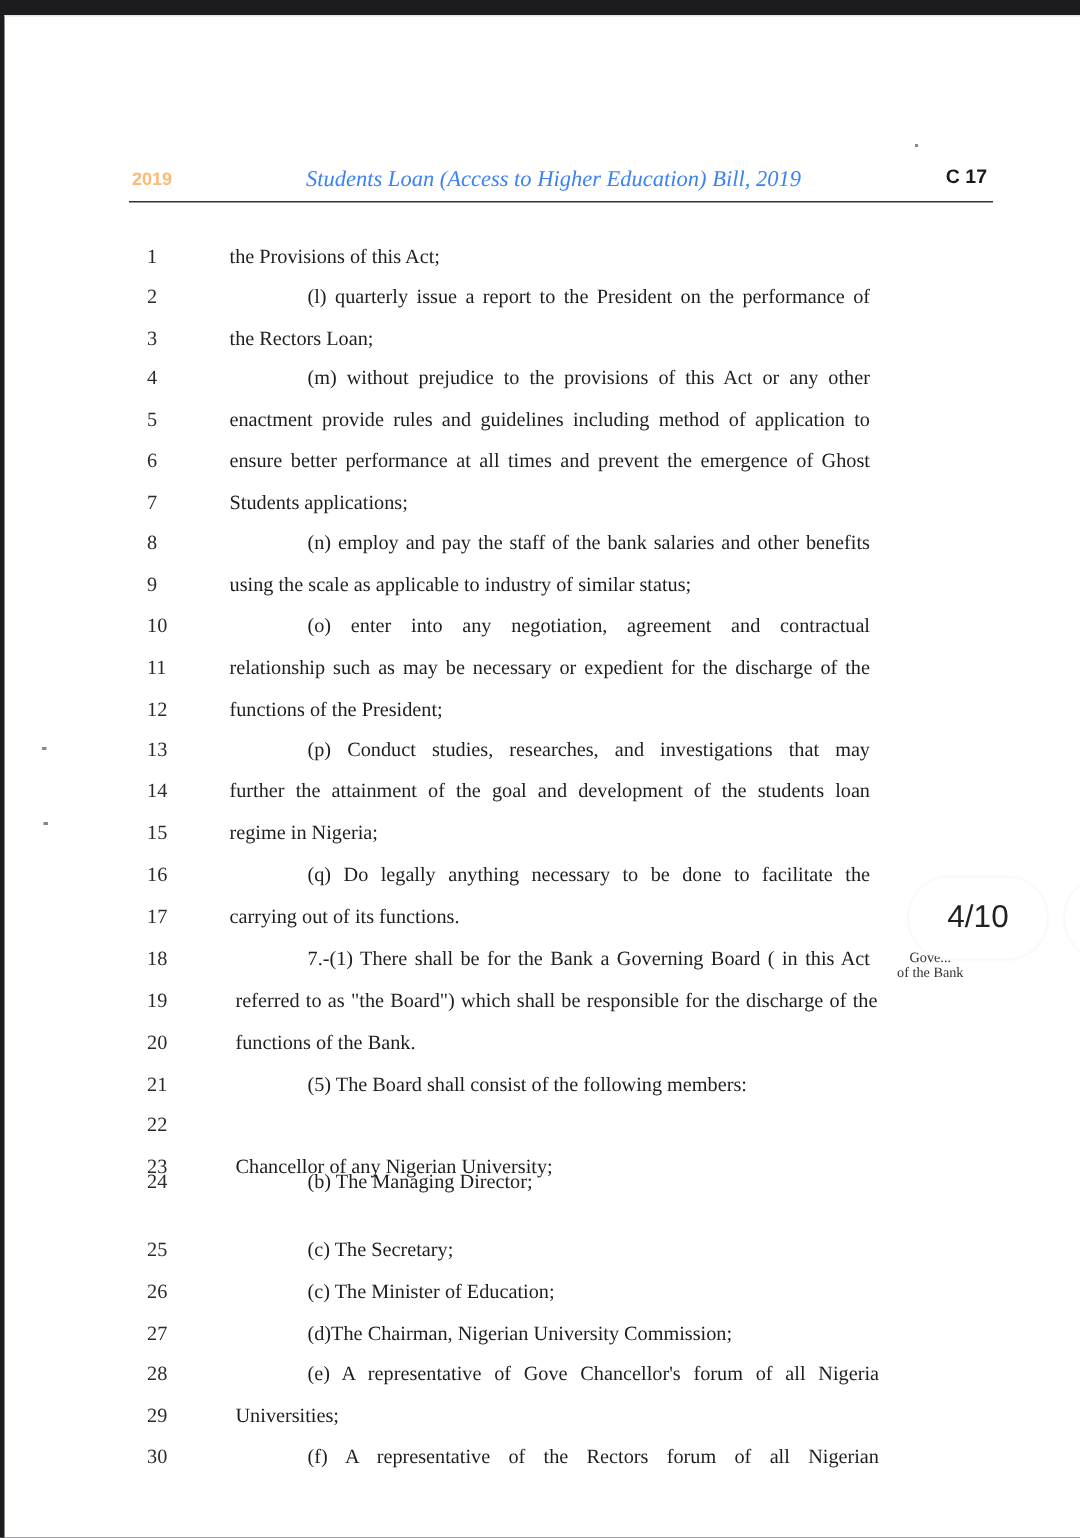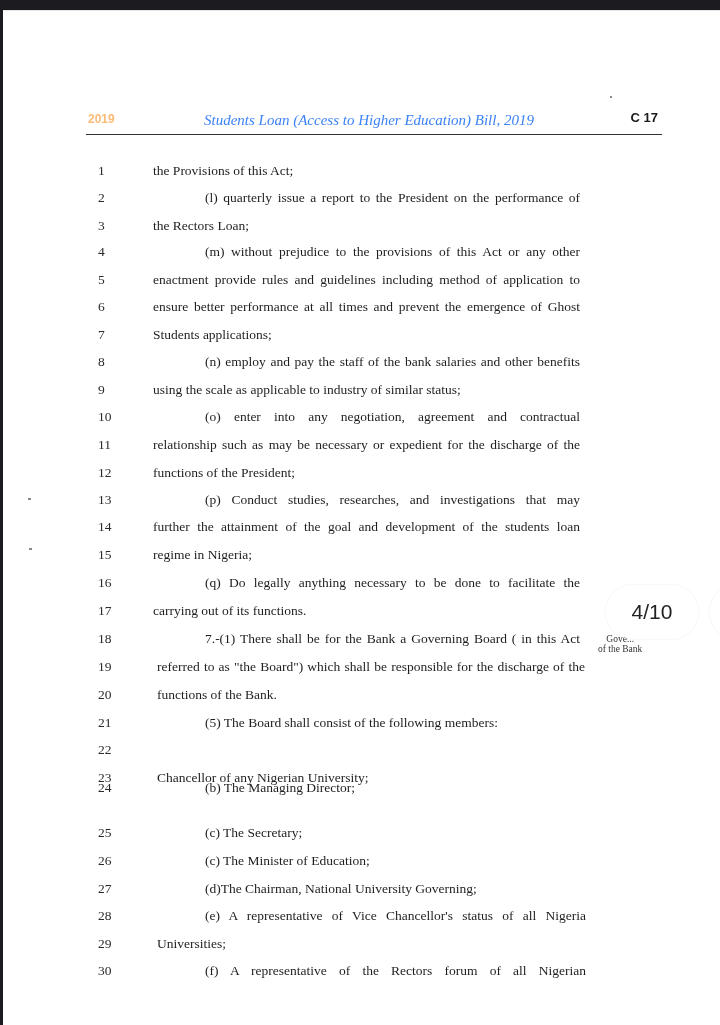--- a/index.html
+++ b/index.html
@@ -252,25 +252,25 @@
     <div class="line" style="top:825px">
       <span class="ln">25</span>
       <span class="tx short-ind">(c) The Secretary;</span>
     </div>
     <div class="line" style="top:853px">
       <span class="ln">26</span>
       <span class="tx short-ind">(c) The Minister of Education;</span>
     </div>
     <div class="line" style="top:881px">
       <span class="ln">27</span>
-      <span class="tx short-ind">(d)The Chairman, National University Governing;</span>
+      <span class="tx short-ind">(d)The Chairman, Nigerian University Commission;</span>
     </div>
     <div class="line" style="top:908px">
       <span class="ln">28</span>
-      <span class="tx ind" style="width:381px">(e) A representative of Vice Chancellor's status of all Nigeria</span>
+      <span class="tx ind" style="width:381px">(e) A representative of Gove Chancellor's forum of all Nigeria</span>
     </div>
     <div class="line" style="top:936px">
       <span class="ln">29</span>
       <span class="tx short-full" style="left:157px">Universities;</span>
     </div>
     <div class="line" style="top:963px">
       <span class="ln">30</span>
       <span class="tx ind" style="width:381px">(f) A representative of the Rectors forum of all Nigerian</span>
     </div>
   </div>

